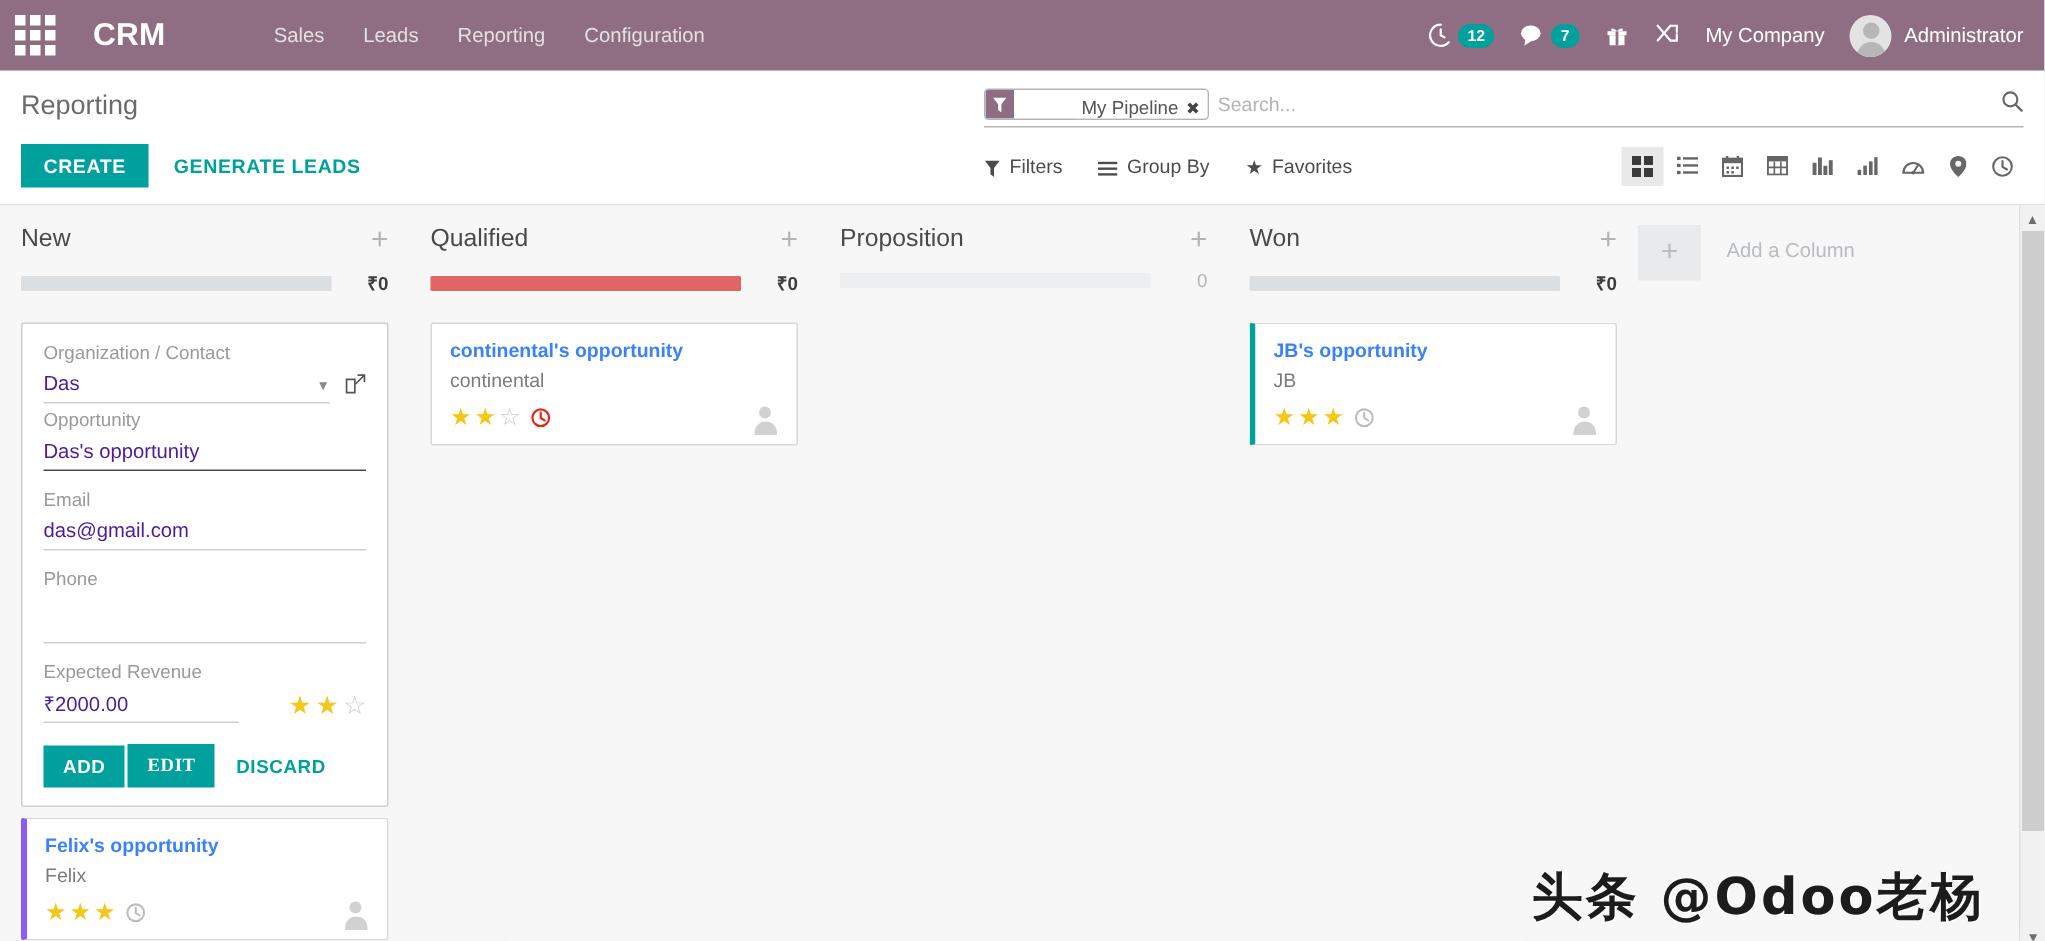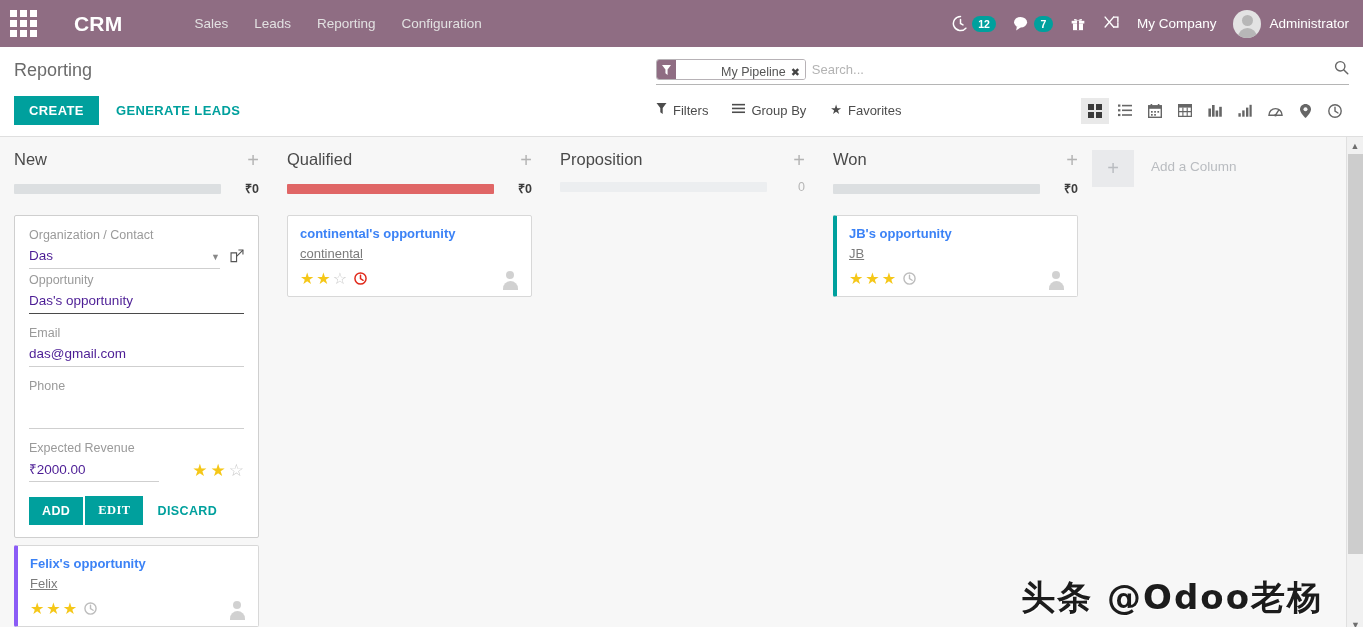--- a/index.html
+++ b/index.html
@@ -10,21 +10,21 @@
   }
 
   
   .navbar {
     height: 47px; background: #8f6d83; display: flex; align-items: center;
     color: #fff; position: relative;
   }
   .apps-btn { width: 46px; height: 47px; display: flex; align-items: center; justify-content: center; cursor: pointer; }
   .apps-grid { display: grid; grid-template-columns: repeat(3, 7px); grid-template-rows: repeat(3, 7px); gap: 3px; }
   .apps-grid i { background: #fff; display: block; width: 7px; height: 7px; }
-  .brand { font-size: 21px; font-weight: bold; margin-left: 28px; letter-spacing: .2px; }
+  .brand { font-size: 21px; font-weight: bold; margin-left: 16px; letter-spacing: .2px; }
   .menus { display: flex; margin-left: 72px; gap: 26px; }
   .menus a { color: #e5e5e5; font-size: 13.5px; text-decoration: none; cursor: pointer; opacity: .97; }
   .nav-right { margin-left: auto; display: flex; align-items: center; gap: 17px; padding-right: 14px; }
   .nav-icon { position: relative; display: flex; align-items: center; cursor: pointer; }
   .badge {
     background: #00a09d; color: #fff; font-size: 10.5px; font-weight: bold;
     border-radius: 9px; padding: 1px 6px; margin-left: 3px; line-height: 14px;
     display: inline-block; min-width: 19px; text-align: center;
   }
   .company-name { font-size: 13.5px; cursor: pointer; }
@@ -54,21 +54,21 @@
     font-family: "Liberation Sans", sans-serif; background: transparent; }
   .search-input::placeholder { color: #b3b3b3; }
   .search-icon { color: #666; font-size: 16px; cursor: pointer; padding-left: 8px; }
 
   .cp-row2 { display: flex; align-items: center; padding: 11px 0 11px 0; }
   .btn-create { background: #00a09d; color: #fff; border: 0; font-size: 13px; font-weight: bold;
     padding: 7px 15px; letter-spacing: .4px; cursor: pointer; font-family: "Liberation Sans", sans-serif; }
   .btn-link { background: none; border: 0; color: #00a09d; font-size: 13px; font-weight: bold;
     margin-left: 17px; letter-spacing: .4px; cursor: pointer; font-family: "Liberation Sans", sans-serif; }
   .cp-tools { margin-left: auto; display: flex; align-items: center; width: 693px; }
-  .dropdown-btn { display: flex; align-items: flex-start; gap: 6px; font-size: 13px; color: #4c4c4c;
+  .dropdown-btn { display: flex; align-items: flex-end; gap: 6px; font-size: 13px; color: #4c4c4c;
     margin-right: 24px; cursor: pointer; }
   .view-switcher { margin-left: auto; display: flex; align-items: center; gap: 2px; }
   .vbtn { width: 28px; height: 26px; display: flex; align-items: center; justify-content: center;
     color: #666; cursor: pointer; font-size: 15px; }
   .vbtn.active { background: #e9e9e9; color: #3b3b3b; }
 
   
   .kanban { position: relative; height: calc(627px - 47px - 84px); background: #f7f7f7; overflow: hidden; }
   .kanban-inner { display: flex; padding: 0 0 0 0; height: 100%; }
   .kcol { width: 273px; flex: none; padding: 0 14px; position: relative; }
@@ -84,21 +84,21 @@
     min-width: 26px; text-align: right; }
   .kcol-amount.muted { color: #b6b6b6; font-weight: normal; }
 
   .kcol-body { margin-top: 18px; }
 
   .kcard { background: #fff; border: 1px solid #d8d8d8; border-radius: 2px; padding: 10px 12px 8px 12px;
     margin-bottom: 7px; cursor: pointer; position: relative; }
   .kcard.bl-teal { border-left: 4px solid #00a09d; }
   .kcard.bl-red { border-left: 4px solid #8b5cf6; }
   .kcard-title { font-size: 13px; font-weight: bold; color: #3b82f6; margin-bottom: 5px; }
-  .kcard-sub { font-size: 13px; color: #7b7b7b; margin-bottom: 9px; text-decoration: underline; }
+  .kcard-sub { font-size: 13px; color: #7b7b7b; margin-bottom: 9px; }
   .kcard-foot { display: flex; align-items: center; }
   .stars { display: flex; align-items: center; gap: 2px; font-size: 16px; line-height: 16px; }
   .star-on { color: #f5c718; }
   .star-off { color: #c9c9c9; }
   .clock { margin-left: 7px; font-size: 14px; line-height: 14px; }
   .clock.red { color: #e02a1b; }
   .clock.grey { color: #bdbdbd; }
   .kcard-avatar { margin-left: auto; width: 18px; height: 18px; position: relative; opacity: .45; }
   .kcard-avatar::before { content:""; position:absolute; width:8px; height:8px; border-radius:50%; background:#9b9b9b; left:5px; top:1px; }
   .kcard-avatar::after { content:""; position:absolute; width:15px; height:9px; border-radius:8px 8px 0 0; background:#9b9b9b; left:1.5px; top:11px; }

